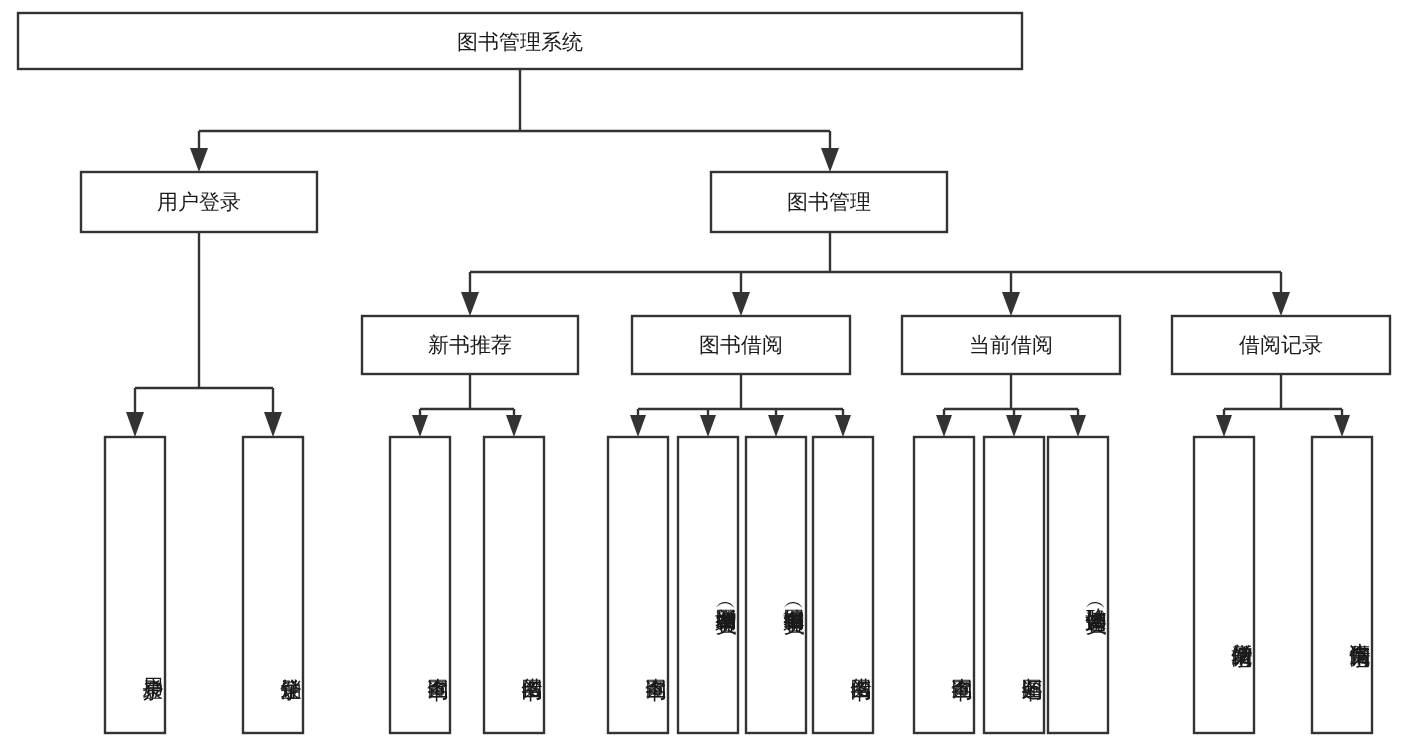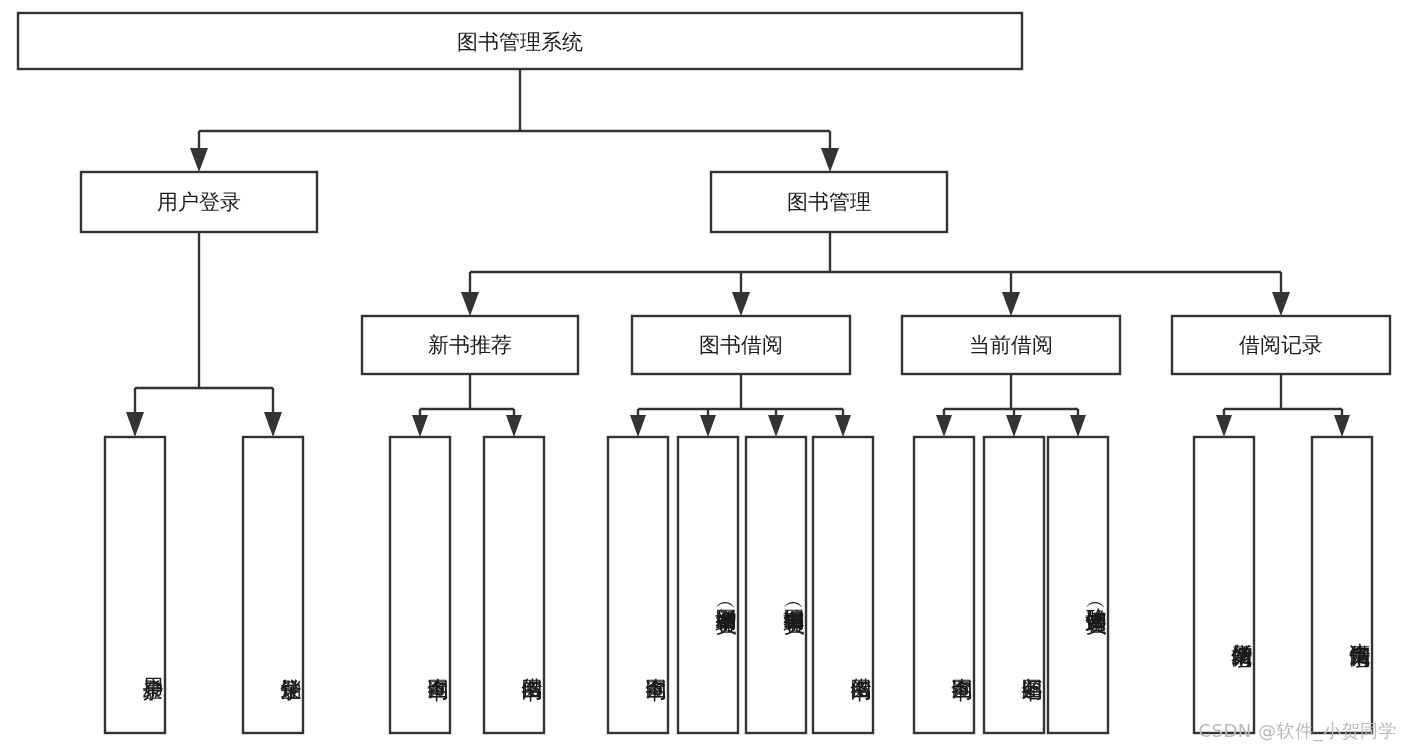--- a/index.html
+++ b/index.html
@@ -216,15 +216,14 @@
   <div class="vlabel-wrap" style="left:914px; top:437px; width:60px; height:296px; padding-top:78px;">查询图书</div>
 
   <div class="vlabel-wrap" style="left:984px; top:437px; width:60px; height:296px; padding-top:78px;">归还图书</div>
 
   <div class="vlabel-wrap" style="left:1048px; top:437px; width:60px; height:296px; padding-top:10px;">确认归还（管理员）</div>
 
   <div class="vlabel-wrap" style="left:1194px; top:437px; width:60px; height:296px; padding-top:44px;">新增借阅记录</div>
 
   <div class="vlabel-wrap" style="left:1312px; top:437px; width:60px; height:296px; padding-top:44px;">查询借阅记录</div>
 
-  <div class="watermark">CSDN @软件_小贺同学</div>
 
 </div>
 
 </body></html>

